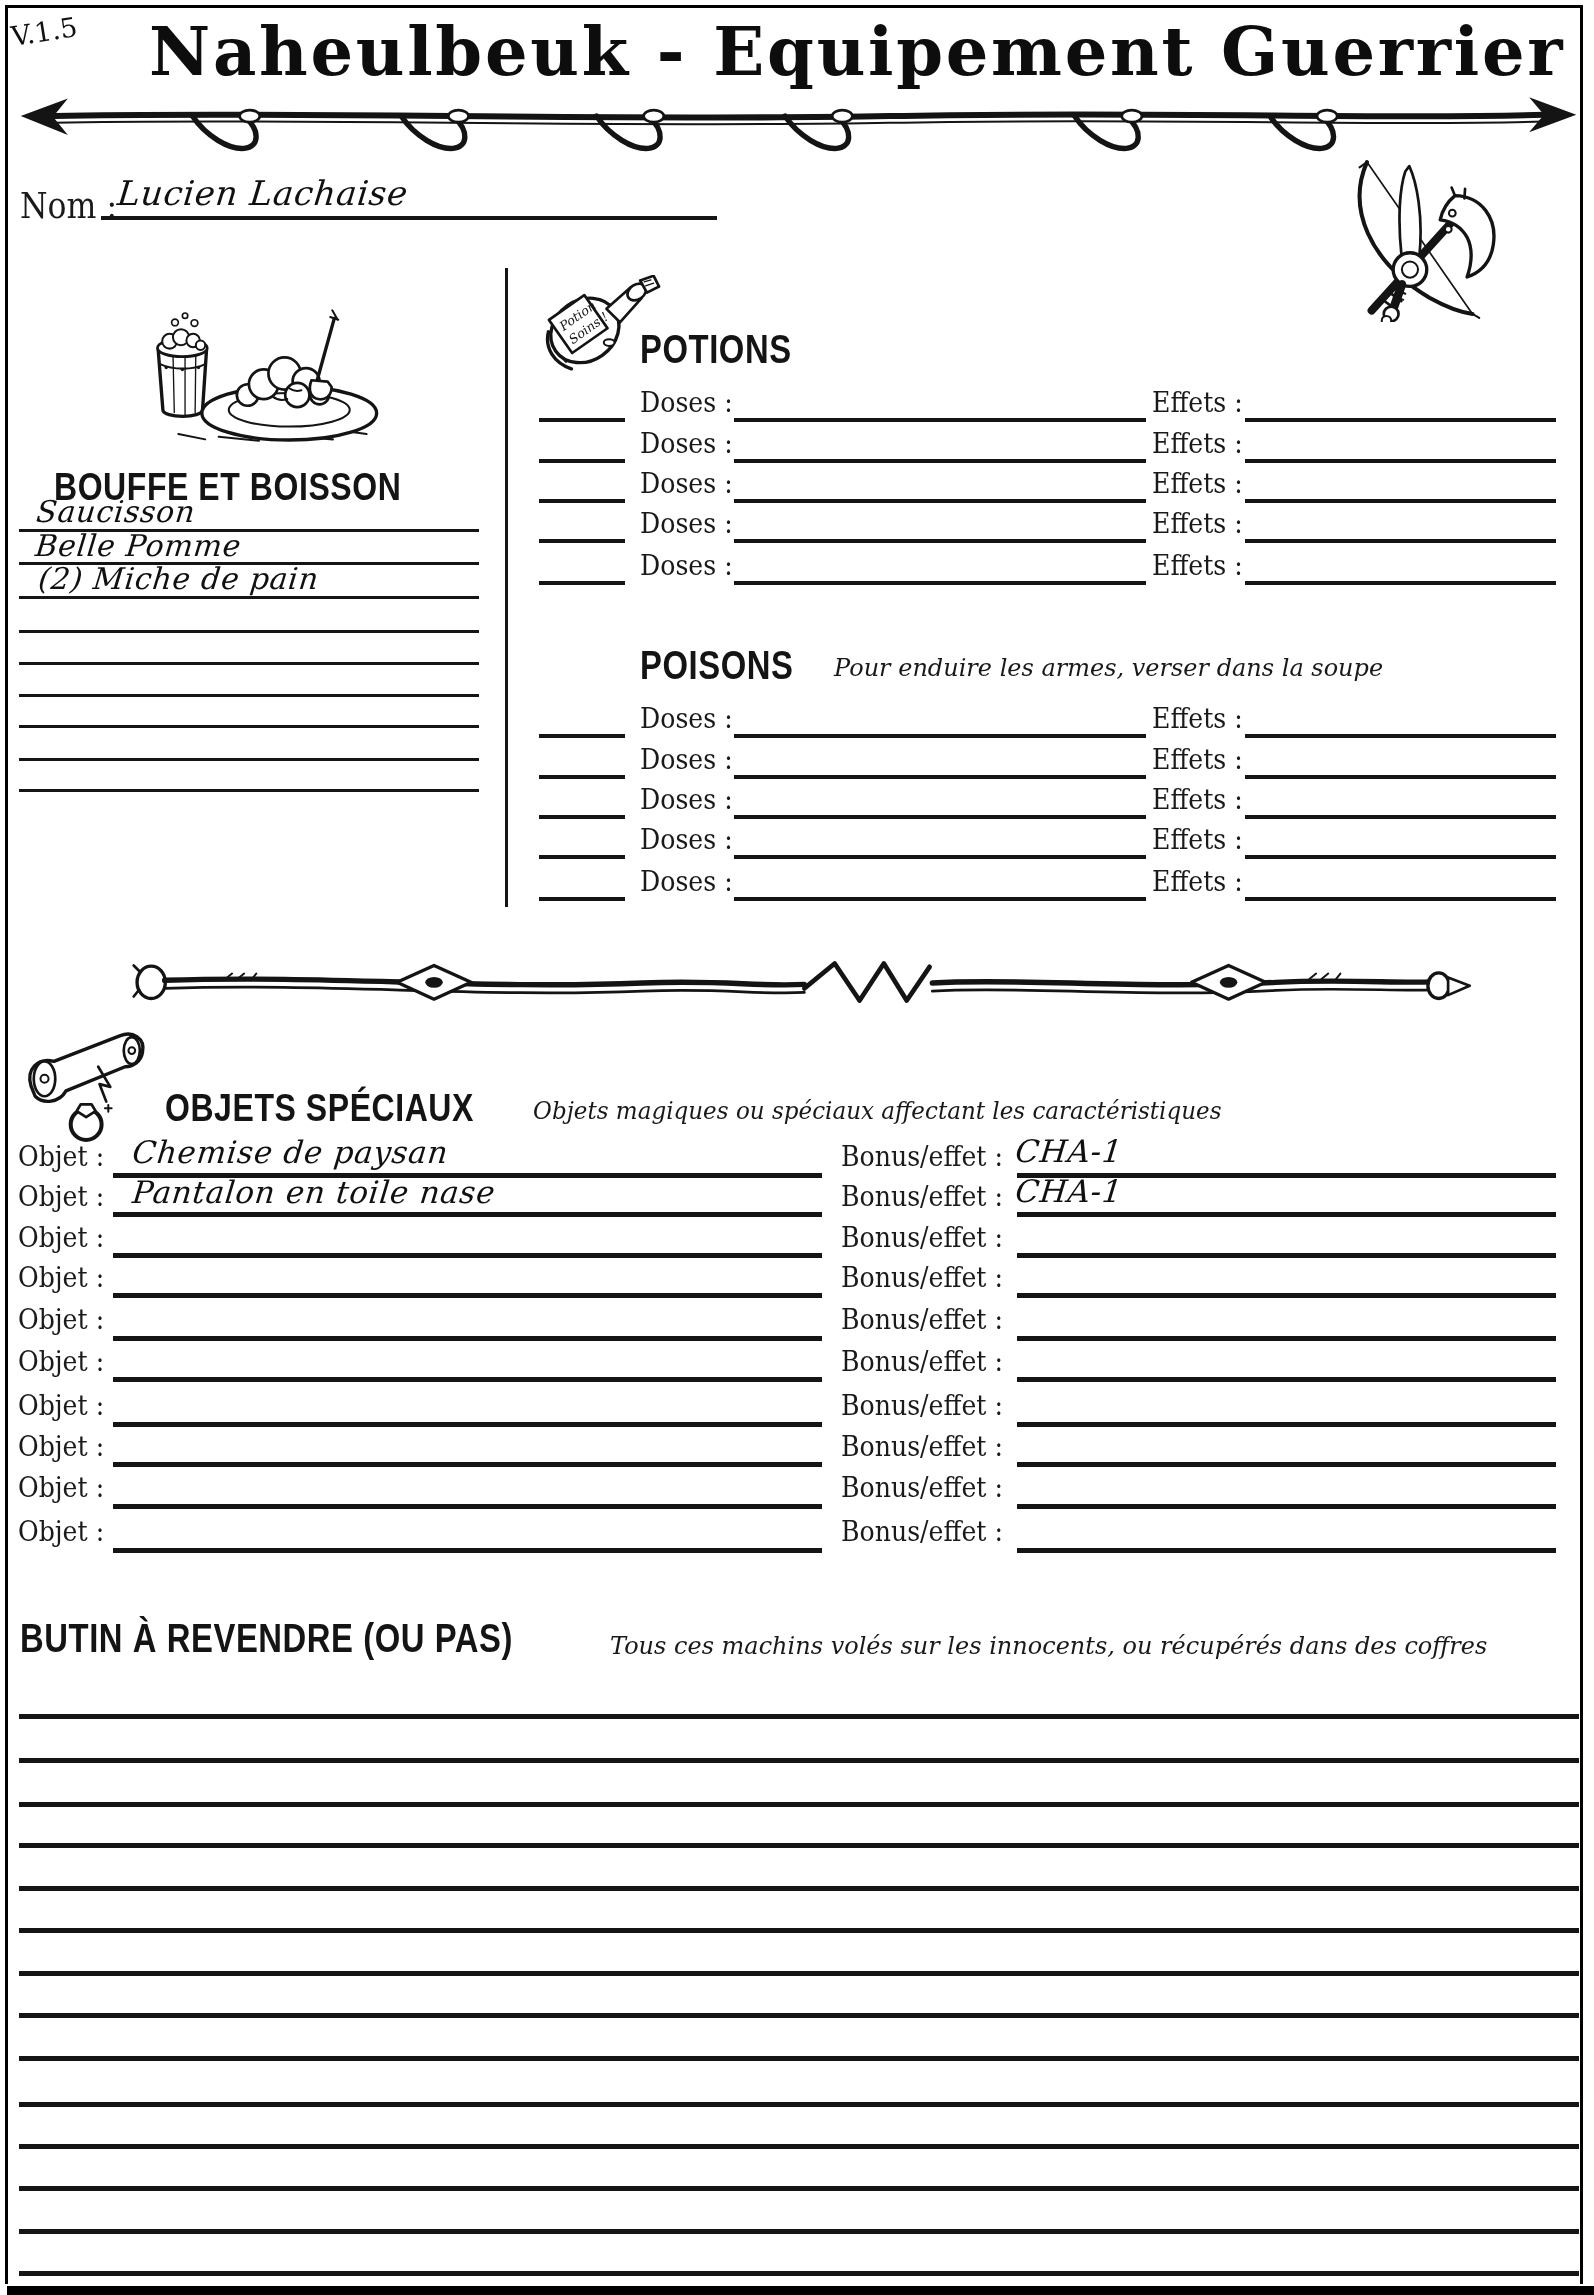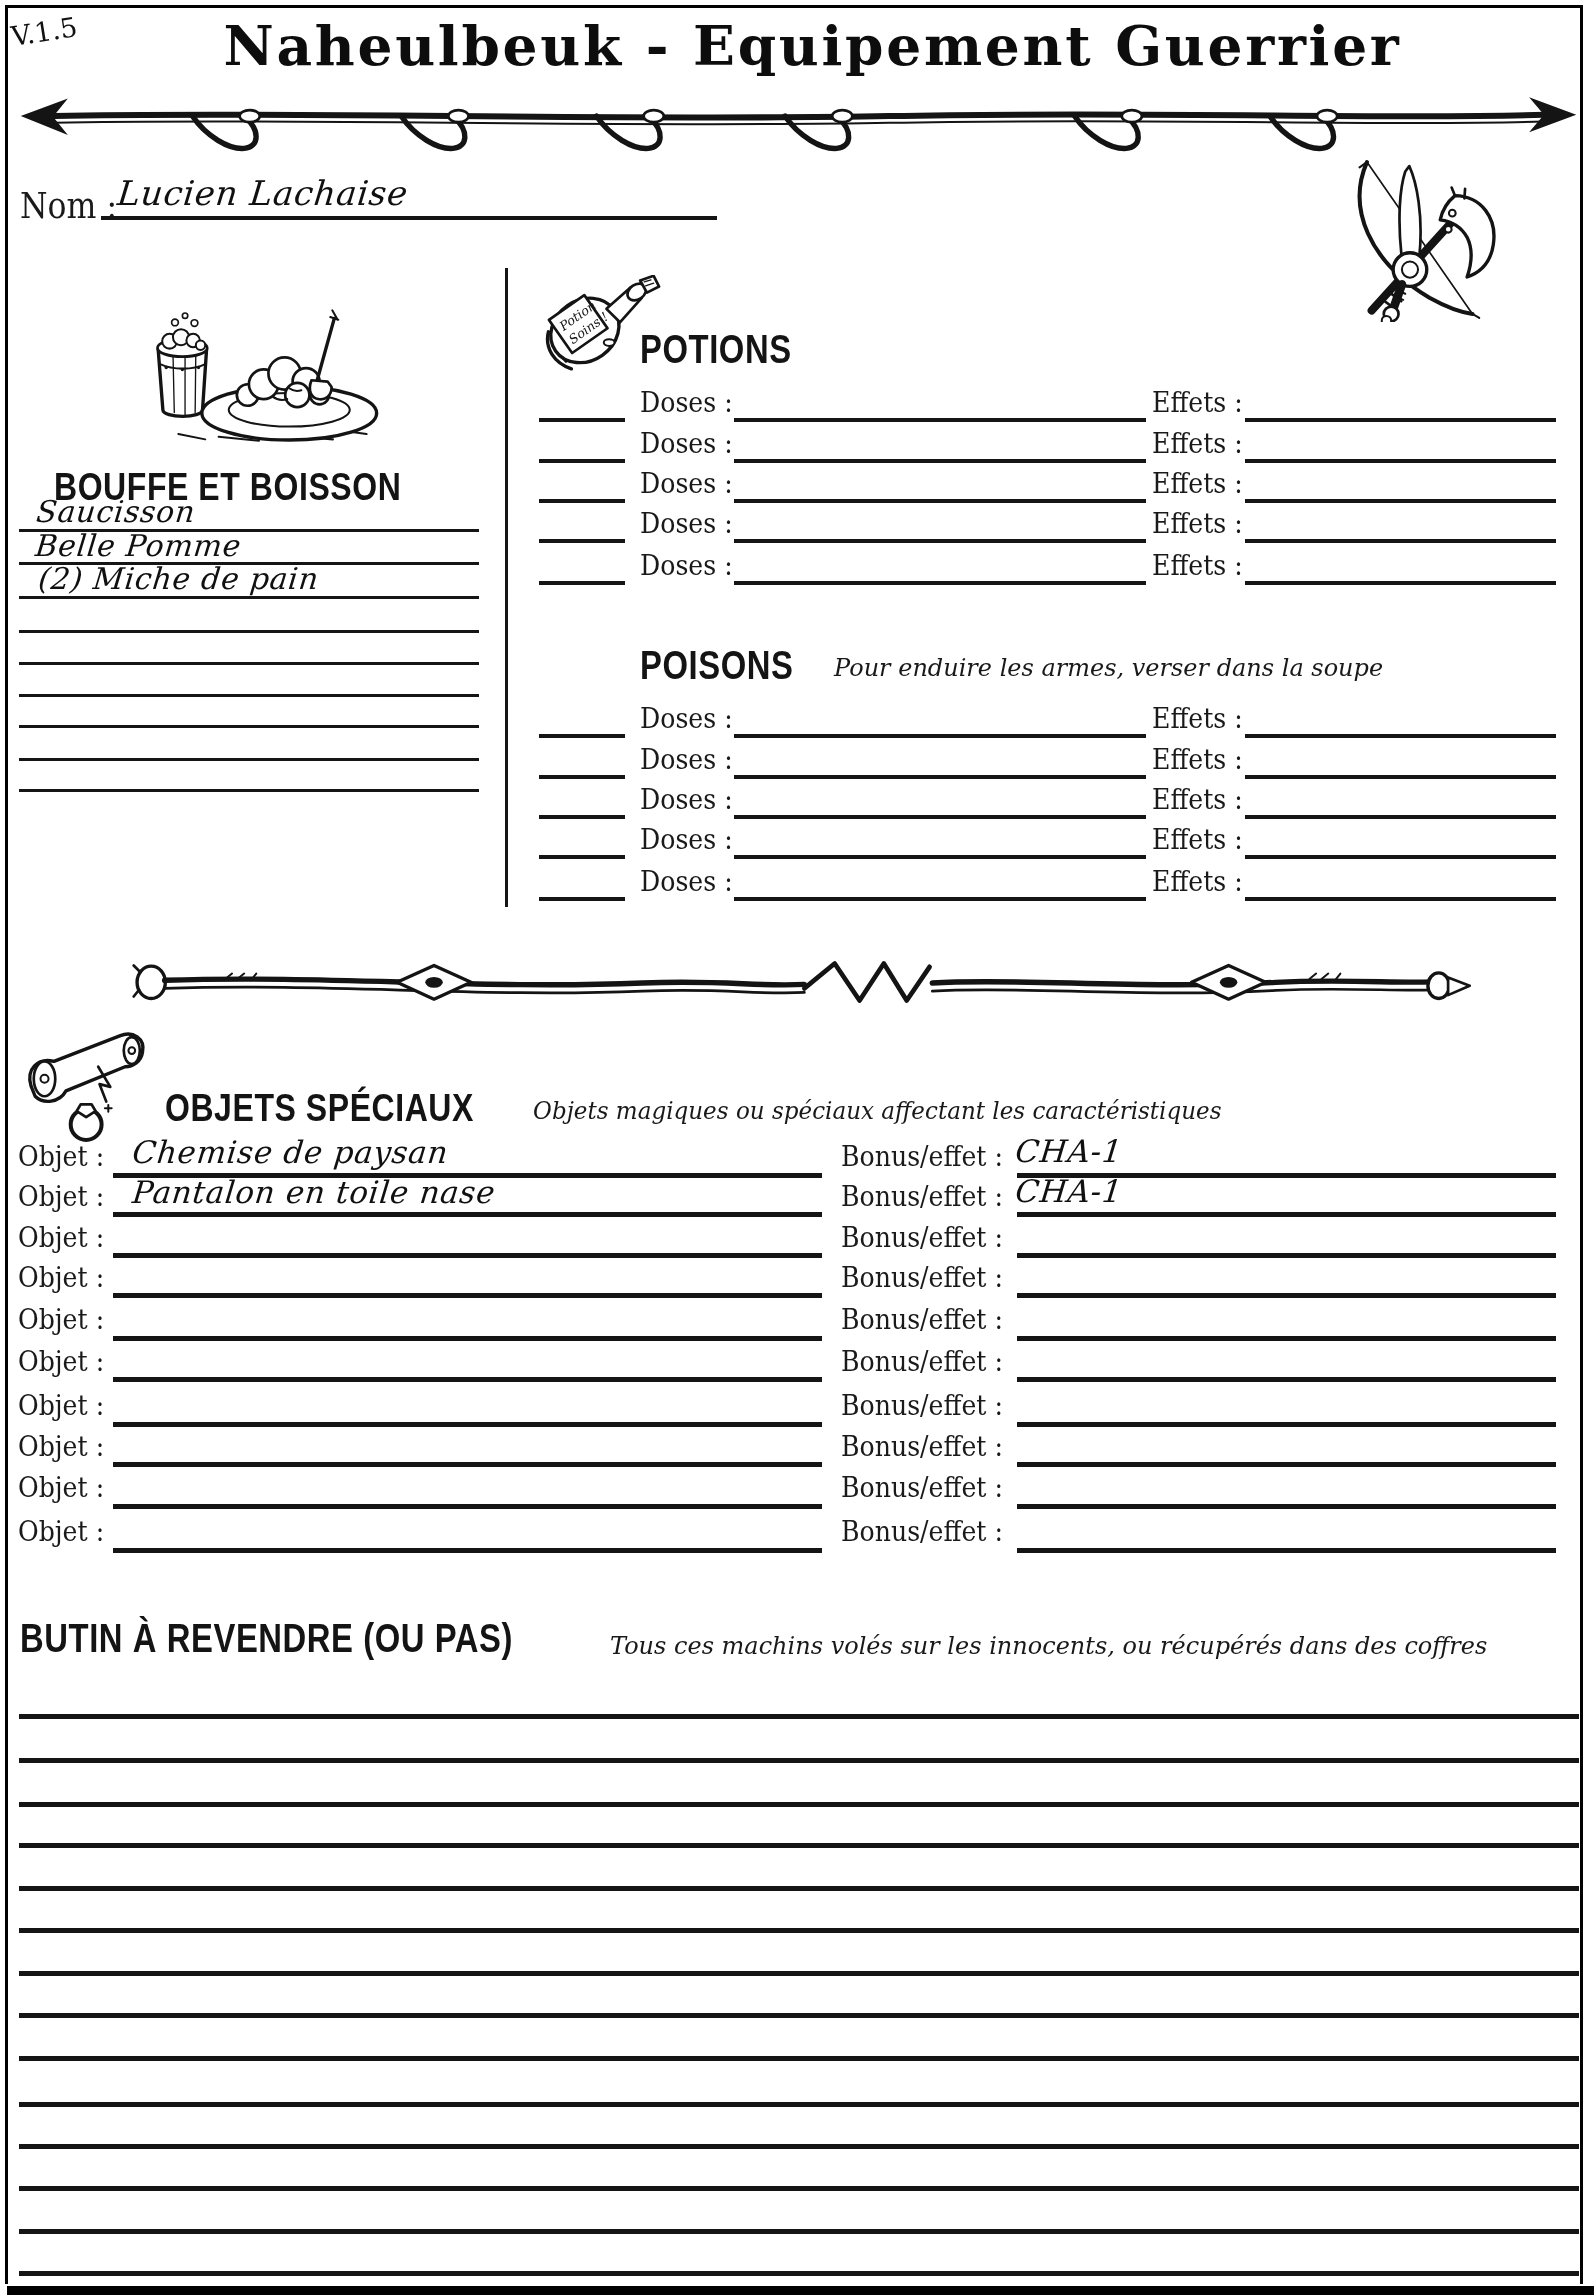--- a/index.html
+++ b/index.html
@@ -49,21 +49,21 @@
 <body>
 
 <div id="sheet">
 
   <div class="border" style="left:5.4px;top:5.4px;width:1577px;height:2.7px;"></div>
   <div class="border" style="left:5.4px;top:5.4px;width:2.7px;height:2279px;"></div>
   <div class="border" style="left:1580px;top:5.4px;width:2.7px;height:2279px;"></div>
   <div class="border" style="left:6.7px;top:2286px;width:1588px;height:8.8px;"></div>
 
   <div class="version" style="left:10.8px;top:17.5px;font-size:27px;">V.1.5</div>
-  <div class="title" style="left:156px;top:17.5px;width:1313px;font-size:55px;">Naheulbeuk - Equipement Guerrier</div>
+  <div class="title" style="left:149px;top:17.5px;width:1313px;font-size:67px;">Naheulbeuk - Equipement Guerrier</div>
 
   <div class="abs" style="left:13.5px;top:93px;">
     <svg width="1569" height="61" viewBox="0 0 2330 90">
       <path class="ln" stroke-width="9" d="M60 34 C400 26, 900 42, 1300 34 C1700 26, 2050 40, 2272 32"></path>
       <path class="ln" stroke-width="3" d="M60 44 C400 36, 900 52, 1300 44 C1700 36, 2050 50, 2272 42"></path>
       <path class="fb" d="M80 8 L10 34 L80 62 L58 35 Z"></path>
       <path class="fb" d="M2250 6 L2320 32 L2250 58 L2272 32 Z"></path>
       <path class="ln" stroke-width="8" d="M265 34 C285 64, 320 84, 342 82 C364 80, 366 56, 344 36"></path>
       <ellipse class="fw" stroke-width="4" cx="350" cy="34" rx="15" ry="9"></ellipse>
       <path class="ln" stroke-width="8" d="M575 34 C595 64, 630 84, 652 82 C674 80, 676 56, 654 36"></path>

